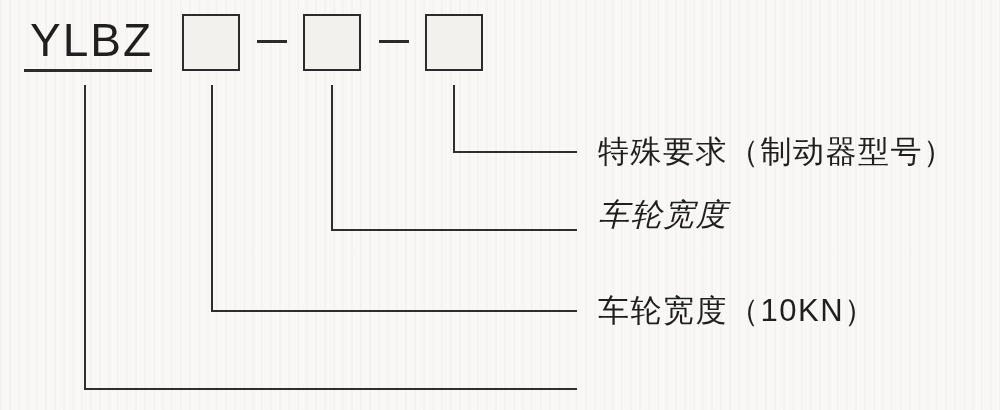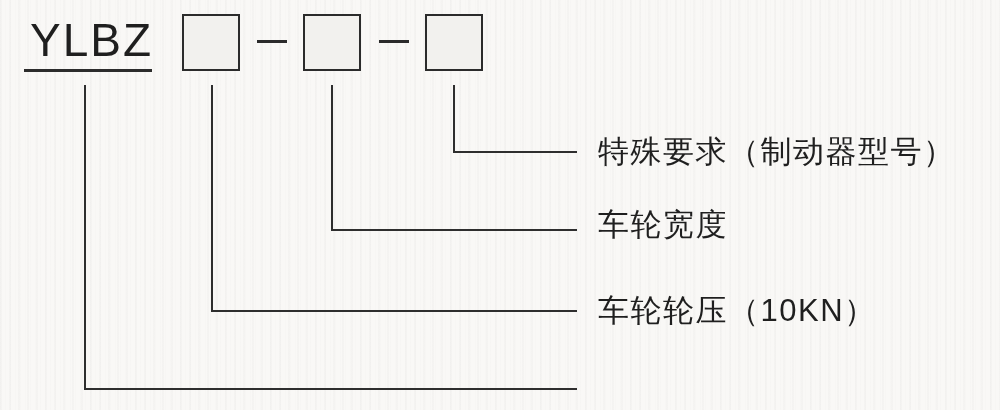--- a/index.html
+++ b/index.html
@@ -77,21 +77,21 @@
   .callout {
     position: absolute;
     left: 598px;
     font-size: 31px;
     line-height: 34px;
     letter-spacing: 1.5px;
     color: #1f1f1f;
     white-space: nowrap;
   }
   .callout-1 { top: 135px; }
-  .callout-2 { top: 208px; }
+  .callout-2 { top: 198px; font-style: italic; }
   .callout-3 { top: 294px; }
   .callout-4 { top: 372px; }
 </style>
 </head>
 <body>
 
 <div class="canvas">
 
   <div class="prefix">YLBZ</div>
   <div class="prefix-underline"></div>
@@ -109,15 +109,15 @@
   <div class="hline h-2"></div>
 
   <div class="vline v-3"></div>
   <div class="hline h-3"></div>
 
   <div class="vline v-4"></div>
   <div class="hline h-4"></div>
 
   <div class="callout callout-1">特殊要求（制动器型号）</div>
   <div class="callout callout-2">车轮宽度</div>
-  <div class="callout callout-3">车轮轮压（10KN）</div>
+  <div class="callout callout-3">车轮宽度（10KN）</div>
 
 </div>
 
 </body></html>

